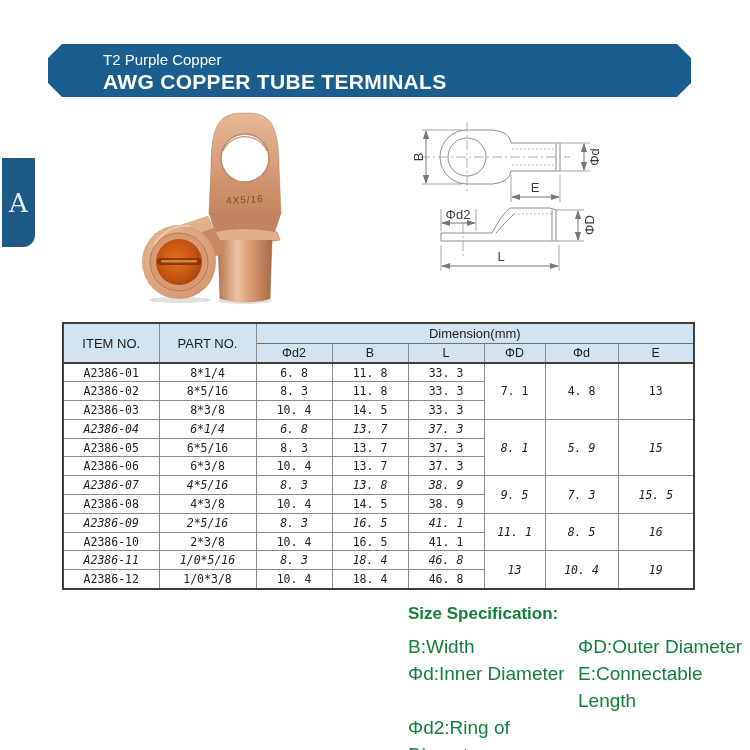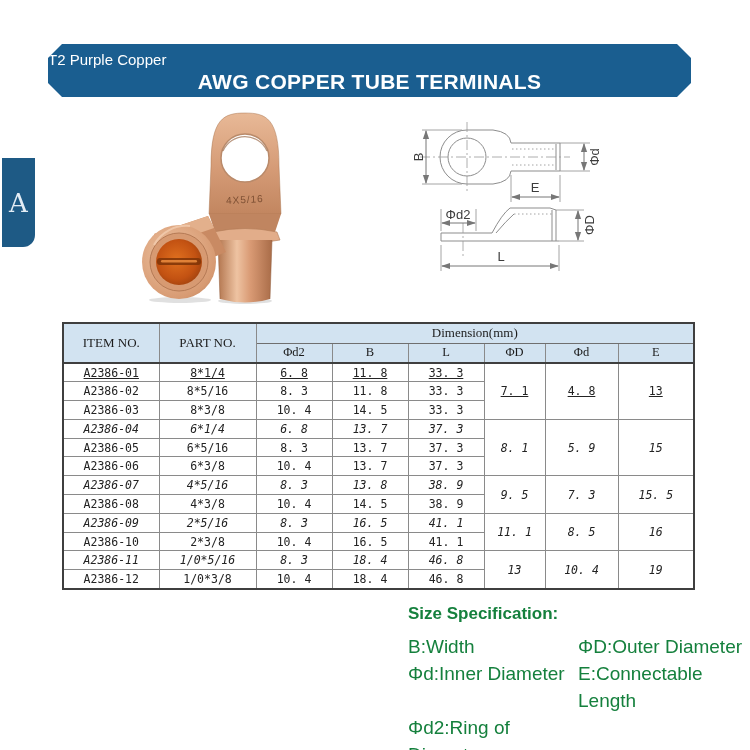--- a/index.html
+++ b/index.html
@@ -7,27 +7,27 @@
   .page {
     position:relative; width:750px; height:750px;
     background:#ffffff; overflow:hidden;
     font-family:"Liberation Sans", sans-serif;
   }
 
   
   .banner {
     position:absolute; left:48px; top:44px; width:643px; height:53px;
     background:#1a5e90; color:#ffffff;
-    padding-top:6px;
+    padding-left:55px; padding-top:6px;
     clip-path:polygon(14px 0, calc(100% - 14px) 0, 100% 14px,
       100% calc(100% - 14px), calc(100% - 14px) 100%, 14px 100%,
       0 calc(100% - 14px), 0 14px);
   }
   .banner .subtitle { font-size:15px; line-height:19px; font-weight:400; }
-  .banner .title    { font-size:21px; line-height:25px; font-weight:700; letter-spacing:0.3px;text-align:center; }
+  .banner .title    { font-size:21px; line-height:25px; font-weight:700; letter-spacing:0.3px; }
 
   
   .side-tab {
     position:absolute; left:2px; top:158px; width:33px; height:89px;
     background:#1e5a85; border-radius:0 0 12px 0;
     display:flex; align-items:center; justify-content:center;
     color:#e4edf5; font-family:"DejaVu Serif", serif; font-size:26px;
   }
 
   
@@ -44,28 +44,28 @@
   }
   .spec-table th, .spec-table td {
     border:1px solid #8a8a8a; text-align:center; vertical-align:middle;
     white-space:nowrap; overflow:hidden;
   }
   .spec-table thead th {
     background:#d2e3f1; font-weight:400; font-size:13px; color:#1c1c1c;
     height:20px; border-bottom-color:#6f6f6f;
   }
   .spec-table thead tr.dim-head th { font-size:12.5px; }
-  .spec-table thead { border-bottom:2px solid #3f3f3f;font-family:Liberation Serif, serif; }
+  .spec-table thead { border-bottom:2px solid #3f3f3f; }
   .spec-table tbody td {
     height:18.8px; font-size:11.5px; color:#232323;
     font-family:"DejaVu Sans Mono", monospace;
     border-top:1px solid #b2b2b2;
   }
   .spec-table tbody tr.group-start td { border-top:1px solid #4a4a4a;font-style:italic; }
-  .spec-table tbody tr:first-child td { border-top:none;text-decoration:underline; }
+  .spec-table tbody tr:first-child td { border-top:none; }
 
   
   .size-spec { position:absolute; left:408px; top:604px; color:#15803d; }
   .size-spec .ss-title { font-size:17px; font-weight:700; margin-bottom:9px; }
   .size-spec .ss-grid {
     display:grid; grid-template-columns:170px auto; column-gap:0;
     font-size:19px; line-height:27px;
   }
 </style>
 </head>

